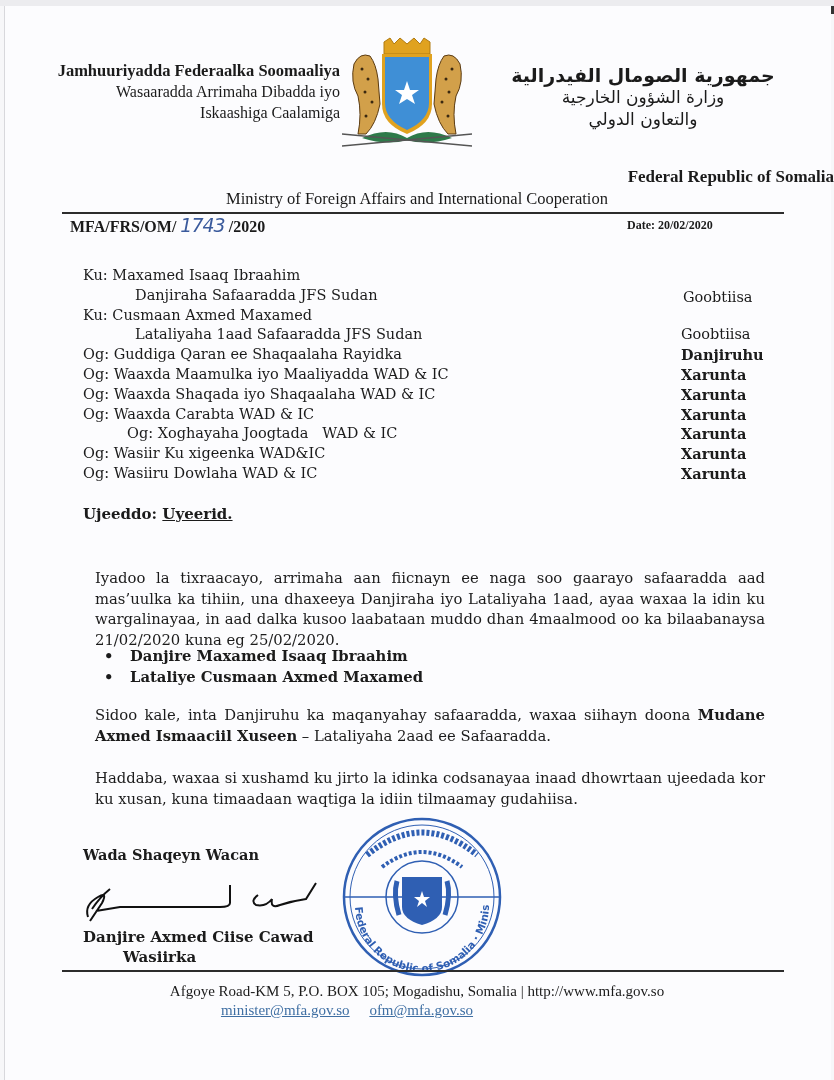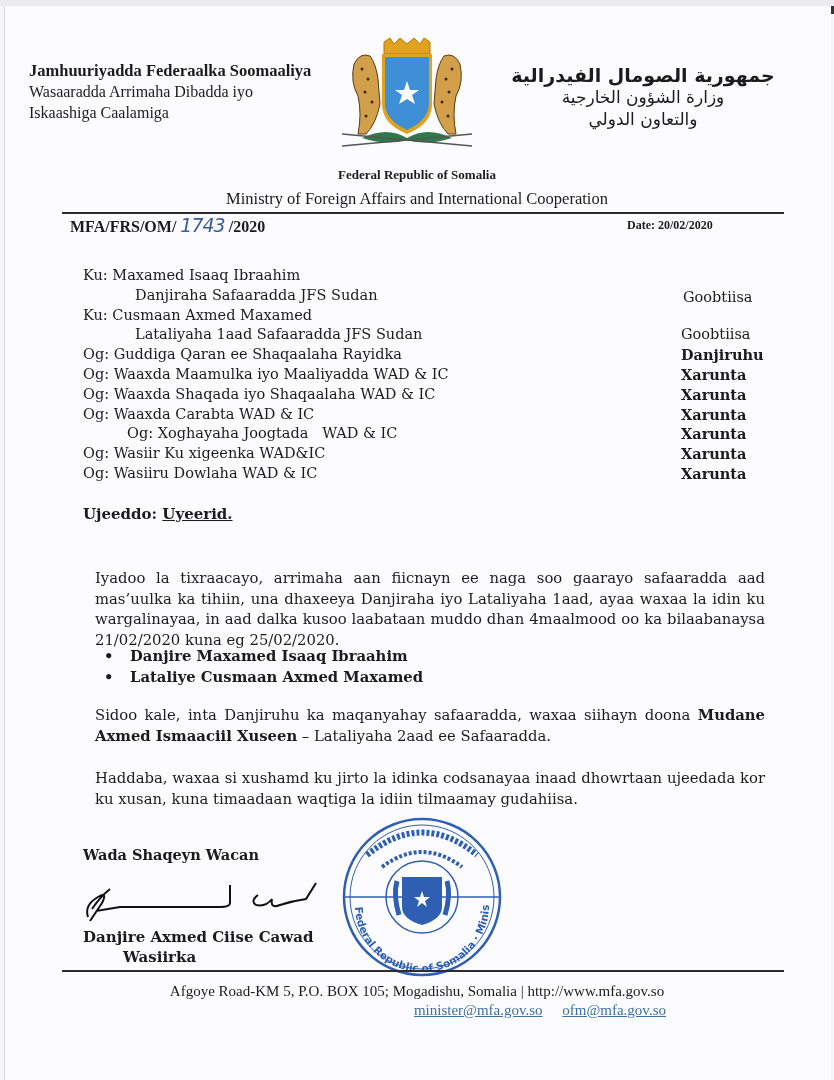--- a/index.html
+++ b/index.html
@@ -13,26 +13,26 @@
   .page {
     position: absolute; left: 4px; top: 6px; width: 826px; height: 1074px;
     background: #fcfcfe;
     border-left: 1px solid #d8d8dc;
   }
   .topbar {
     position: absolute; left: 0; top: 0; width: 834px; height: 6px; background: #ececef;
   }
   .topbar-dark { position: absolute; left: 790px; top: 6px; width: 44px; height: 8px; background: #333; }
   .abs { position: absolute; }
-  .hdr-left { left: 8px; top: 60px; width: 340px; text-align: left; font-family: "Liberation Serif", serif; font-size: 16px; line-height: 21px; padding-left: 21px; }
+  .hdr-left { left: 0; top: 60px; width: 340px; text-align: right; font-family: "Liberation Serif", serif; font-size: 16px; line-height: 21px; }
   .hdr-left .l1 { font-weight: bold; font-size: 16.5px; }
   .hdr-right { left: 468px; top: 64px; width: 350px; text-align: center; font-size: 17px; line-height: 22px; font-family: "DejaVu Sans", sans-serif; direction: rtl; }
   .hdr-right .l1 { font-size: 19px; letter-spacing: 1px; font-weight: bold; }
   .emblem { left: 332px; top: 34px; width: 150px; height: 120px; }
-  .fr-title { left: 0; top: 167px; width: 834px; text-align: center; font-family: "Liberation Serif", serif; font-weight: bold; font-size: 13px; }
+  .fr-title { left: 0; top: 167px; width: 834px; text-align: right; font-family: "Liberation Serif", serif; font-weight: bold; font-size: 17px; }
   .fr-sub { left: 0; top: 189px; width: 834px; text-align: center; font-family: "Liberation Serif", serif; font-size: 16.5px; }
   .rule1 { left: 62px; top: 212px; width: 722px; height: 2px; background: #2c2c2c; }
   .ref { left: 70px; top: 214px; font-family: "Liberation Serif", serif; font-weight: bold; font-size: 16px; }
   .ref .hand { font-family: "DejaVu Sans", sans-serif; font-style: italic; color: #3a5a9c; font-weight: normal; font-size: 19px; letter-spacing: -1px; }
   .date { left: 627px; top: 218px; font-family: "Liberation Serif", serif; font-weight: bold; font-size: 12px; }
   .rcp { left: 83px; top: 266px; width: 700px; font-size: 14.5px; line-height: 19.8px; }
   .rcp .row { position: relative; height: 19.8px; white-space: nowrap; }
   .rcp .row .loc { position: absolute; left: 598px; }
   .rcp .row.indent .txt { padding-left: 52px; }
   .subject { left: 83px; top: 505px; font-size: 15px; font-weight: bold; }
@@ -44,21 +44,21 @@
   .bullets .b:before { content: "•"; position: absolute; left: 0; }
   .p2 { top: 705px; }
   .p3 { top: 768px; }
   .closing { left: 83px; top: 846px; font-size: 14.5px; font-weight: bold; }
   .sig { left: 80px; top: 875px; width: 250px; height: 50px; }
   .signer { left: 83px; top: 927px; font-size: 15px; font-weight: bold; line-height: 20px; }
   .signer .t { padding-left: 40px; }
   .stamp { left: 337px; top: 815px; width: 170px; height: 165px; }
   .rule2 { left: 62px; top: 970px; width: 722px; height: 2px; background: #2c2c2c; }
   .foot1 { left: 0; top: 983px; width: 834px; text-align: center; font-family: "Liberation Serif", serif; font-size: 15px; box-sizing: border-box; }
-  .foot2 { left: 0; top: 1002px; width: 674px; text-align: right; font-family: "Liberation Serif", serif; font-size: 15px; padding-left: 20px; box-sizing: border-box; }
+  .foot2 { left: 0; top: 1002px; width: 674px; text-align: center; font-family: "Liberation Serif", serif; font-size: 15px; padding-left: 20px; box-sizing: border-box; }
   .foot2 a { color: #3f6fa3; text-decoration: underline; margin: 0 8px; }
 </style>
 </head>
 <body>
 
 <div class="topbar"></div>
 <div class="topbar-dark"></div>
 <div class="page"></div>
 
 <div class="abs hdr-left">

